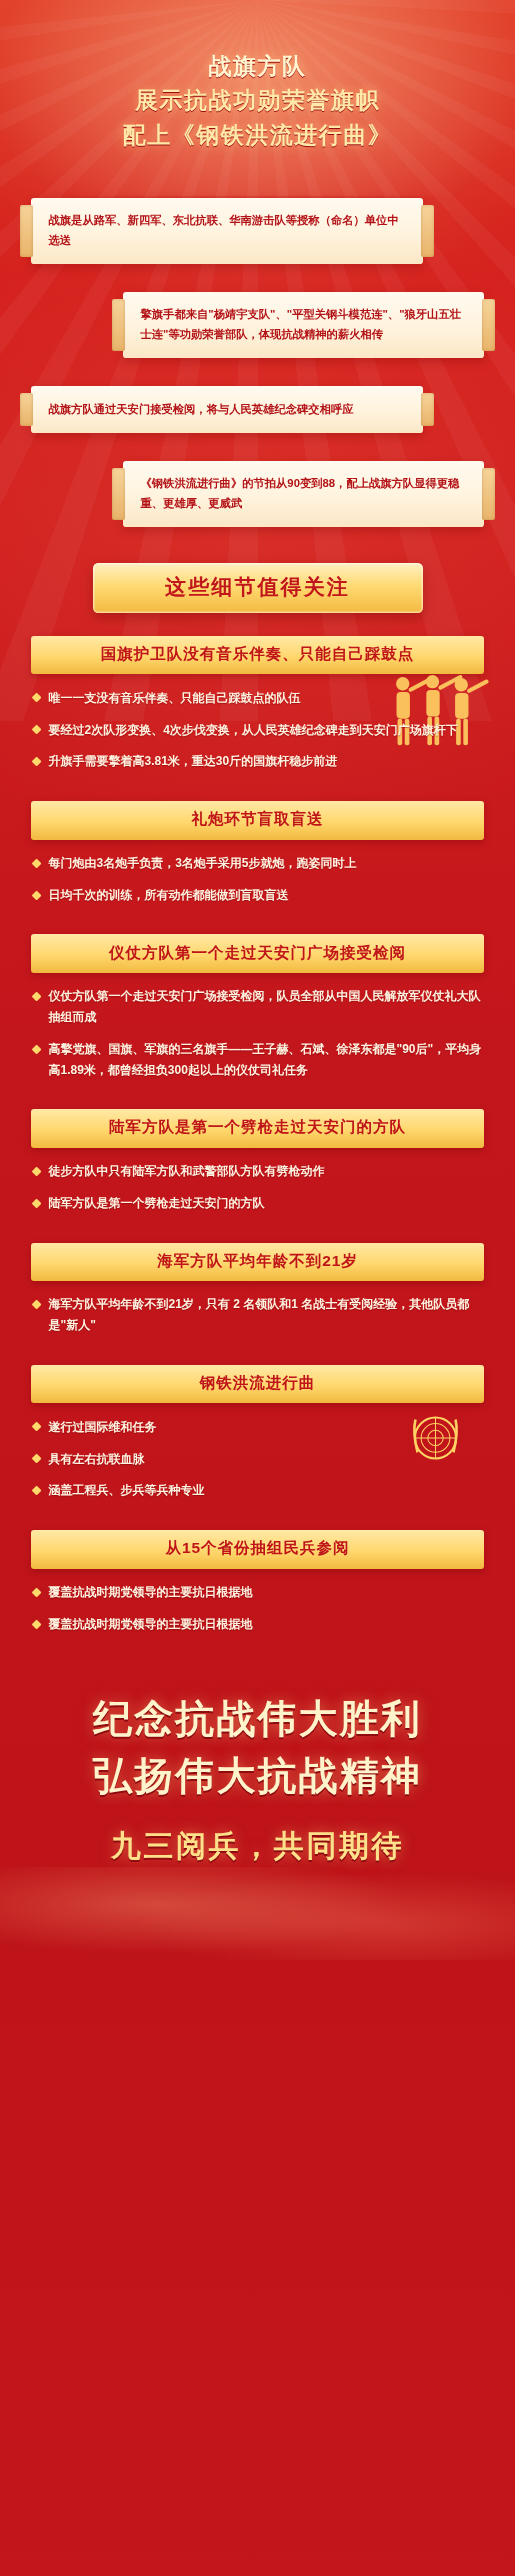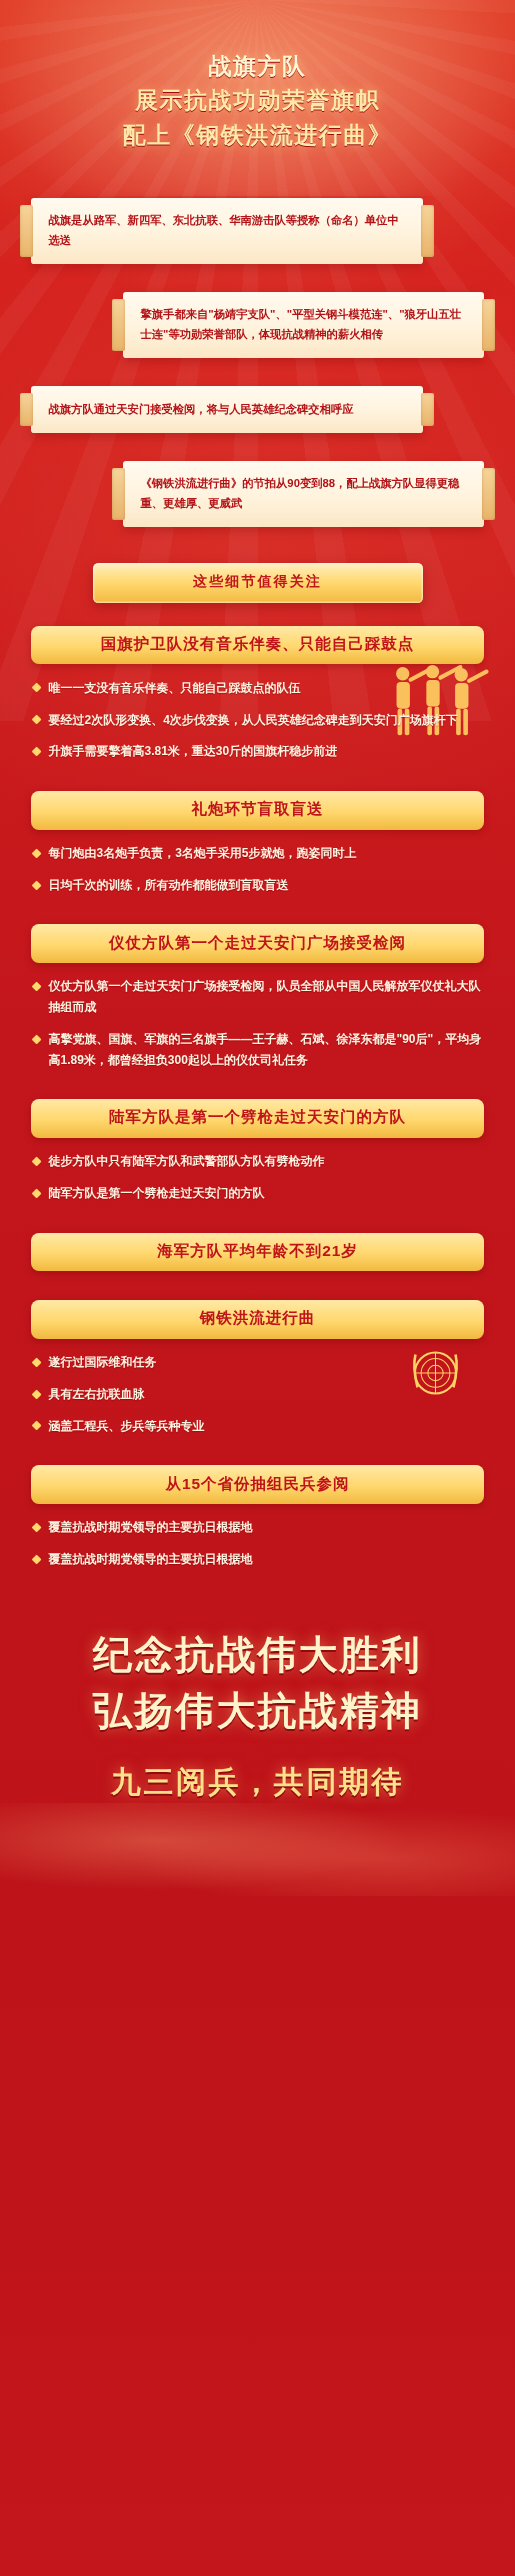--- a/index.html
+++ b/index.html
@@ -95,41 +95,41 @@
   .scroll-row .scroll-card { width: 392px; }
   .scroll-row.right .scroll-card { width: 361px; }
 
   
   .section-heading {
     width: 330px;
     margin: 36px auto 23px;
     text-align: center;
     background: linear-gradient(180deg, #fff0c2 0%, #ffd970 48%, #f2b941 100%);
     color: #c1161c;
-    font-size: 14px;
+    font-size: 21px;
     font-weight: bold;
     letter-spacing: 2.1px;
     padding: 10.3px 0 11.3px;
     border-radius: 5.2px;
     box-shadow: 0 4.1px 11.3px rgba(110,0,0,0.35), inset 0 0 0 1.5px rgba(255,255,255,0.45);
   }
 
   
   .topic { width: 453px; margin: 0 auto 29px; position: relative; }
   .topic-title {
     display: block;
     width: 100%;
     background: linear-gradient(180deg, #ffe9a6 0%, #ffd76d 55%, #f1b93f 100%);
     color: #bf1419;
     font-size: 15.5px;
     font-weight: bold;
     letter-spacing: 1px;
     text-align: center;
     padding: 8.2px 5.2px 9.3px;
-    border-radius: 8px;
+    border-radius: 3px;
     box-shadow: 0 2.6px 7.2px rgba(110,0,0,0.3);
   }
   .bullets { margin: 13.4px 0 0; padding: 0; list-style: none; }
   .bullet {
     position: relative;
     padding-left: 17.5px;
     margin-bottom: 11.3px;
     font-size: 12px;
     line-height: 1.72;
     color: #fff4e2;
@@ -284,20 +284,23 @@
     <div class="topic">
       <div class="topic-title">陆军方队是第一个劈枪走过天安门的方队</div>
       <ul class="bullets">
         <li class="bullet"><span class="dot"></span><span>徒步方队中只有陆军方队和武警部队方队有劈枪动作</span></li>
         <li class="bullet"><span class="dot"></span><span>陆军方队是第一个劈枪走过天安门的方队</span></li>
       </ul>
     </div>
 
     <div class="topic">
       <div class="topic-title">海军方队平均年龄不到21岁</div>
+      <ul class="bullets">
+        <li class="bullet"><span class="dot"></span><span>海军方队平均年龄不到21岁，只有 2 名领队和1 名战士有受阅经验，其他队员都是"新人"</span></li>
+      </ul>
     </div>
 
     <div class="topic">
       <div class="topic-title">钢铁洪流进行曲</div>
       <svg class="un-emblem" viewBox="0 0 150 150">
         <circle cx="75" cy="72" r="40" fill="none" stroke="#ffd264" stroke-width="4"></circle>
         <circle cx="75" cy="72" r="28" fill="none" stroke="#ffd264" stroke-width="2"></circle>
         <circle cx="75" cy="72" r="15" fill="none" stroke="#ffd264" stroke-width="2"></circle>
         <line x1="35" y1="72" x2="115" y2="72" stroke="#ffd264" stroke-width="2"></line>
         <line x1="75" y1="32" x2="75" y2="112" stroke="#ffd264" stroke-width="2"></line>

